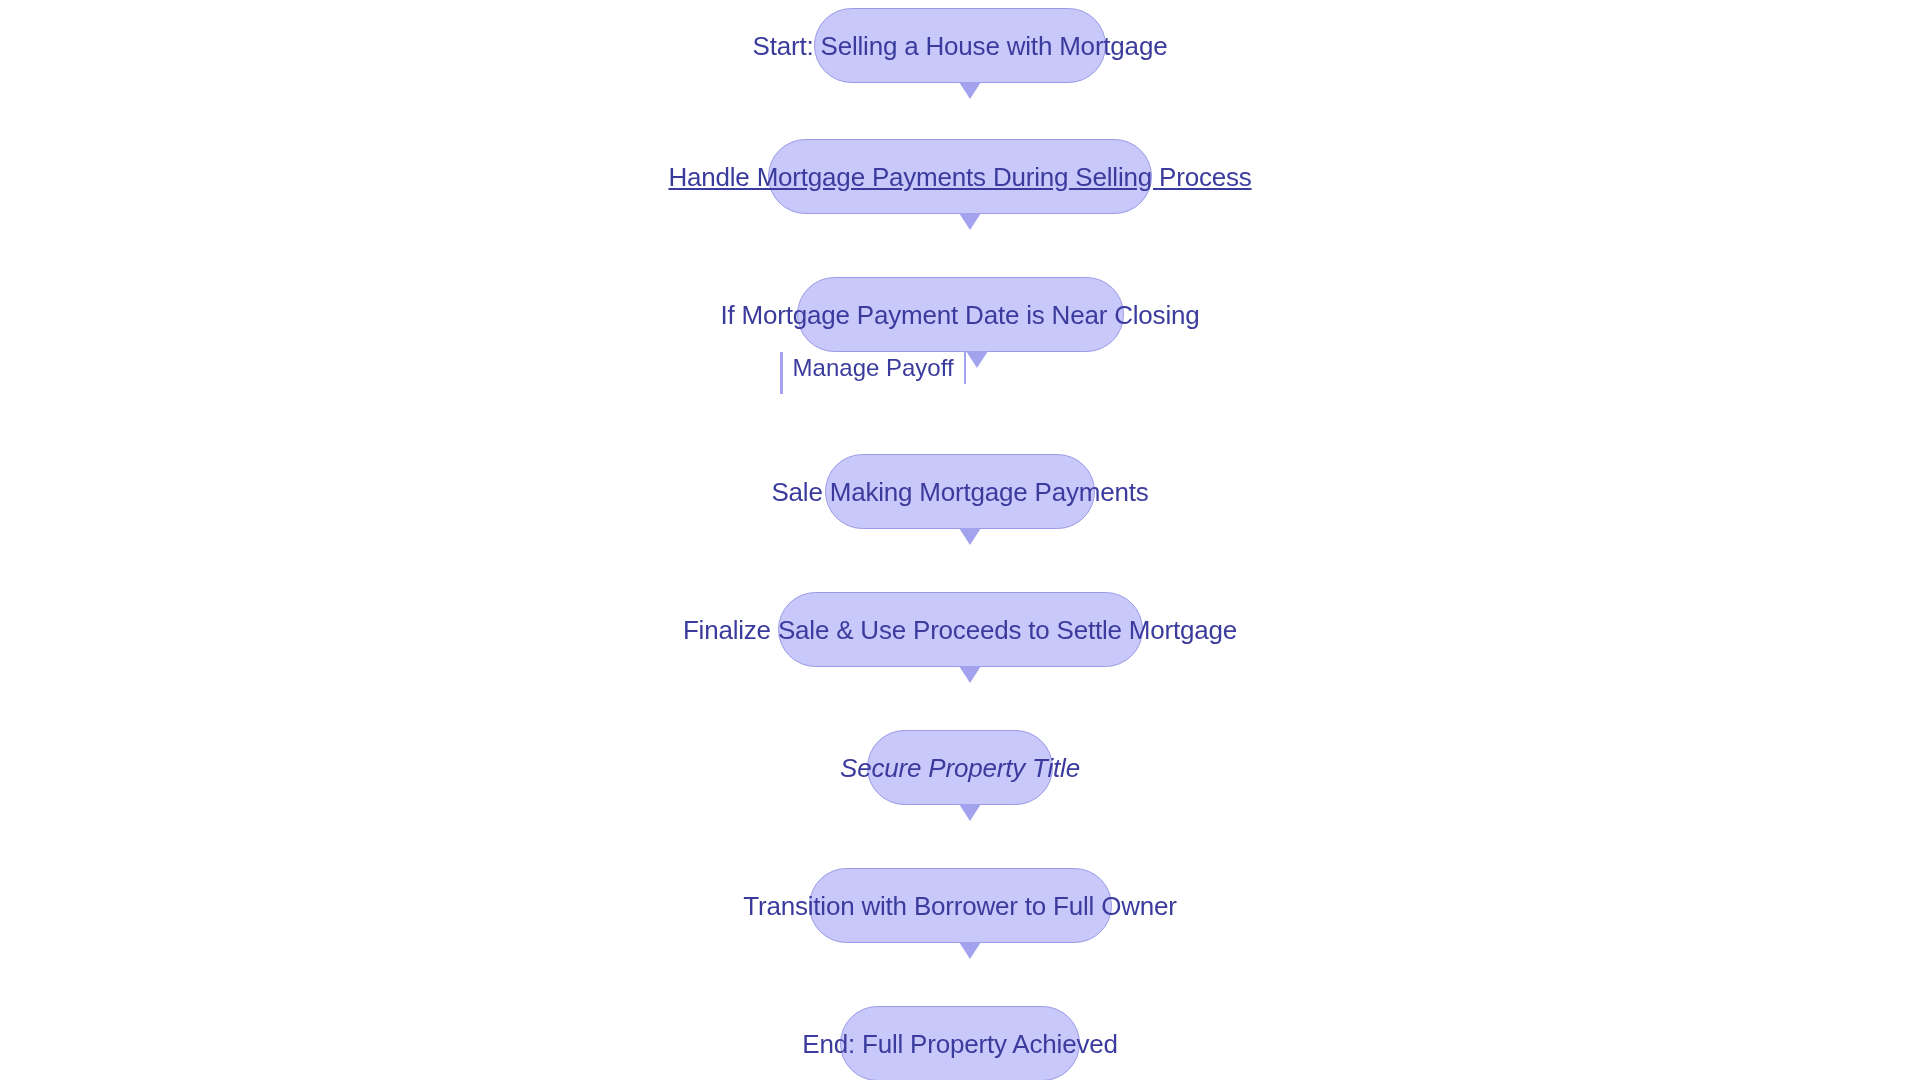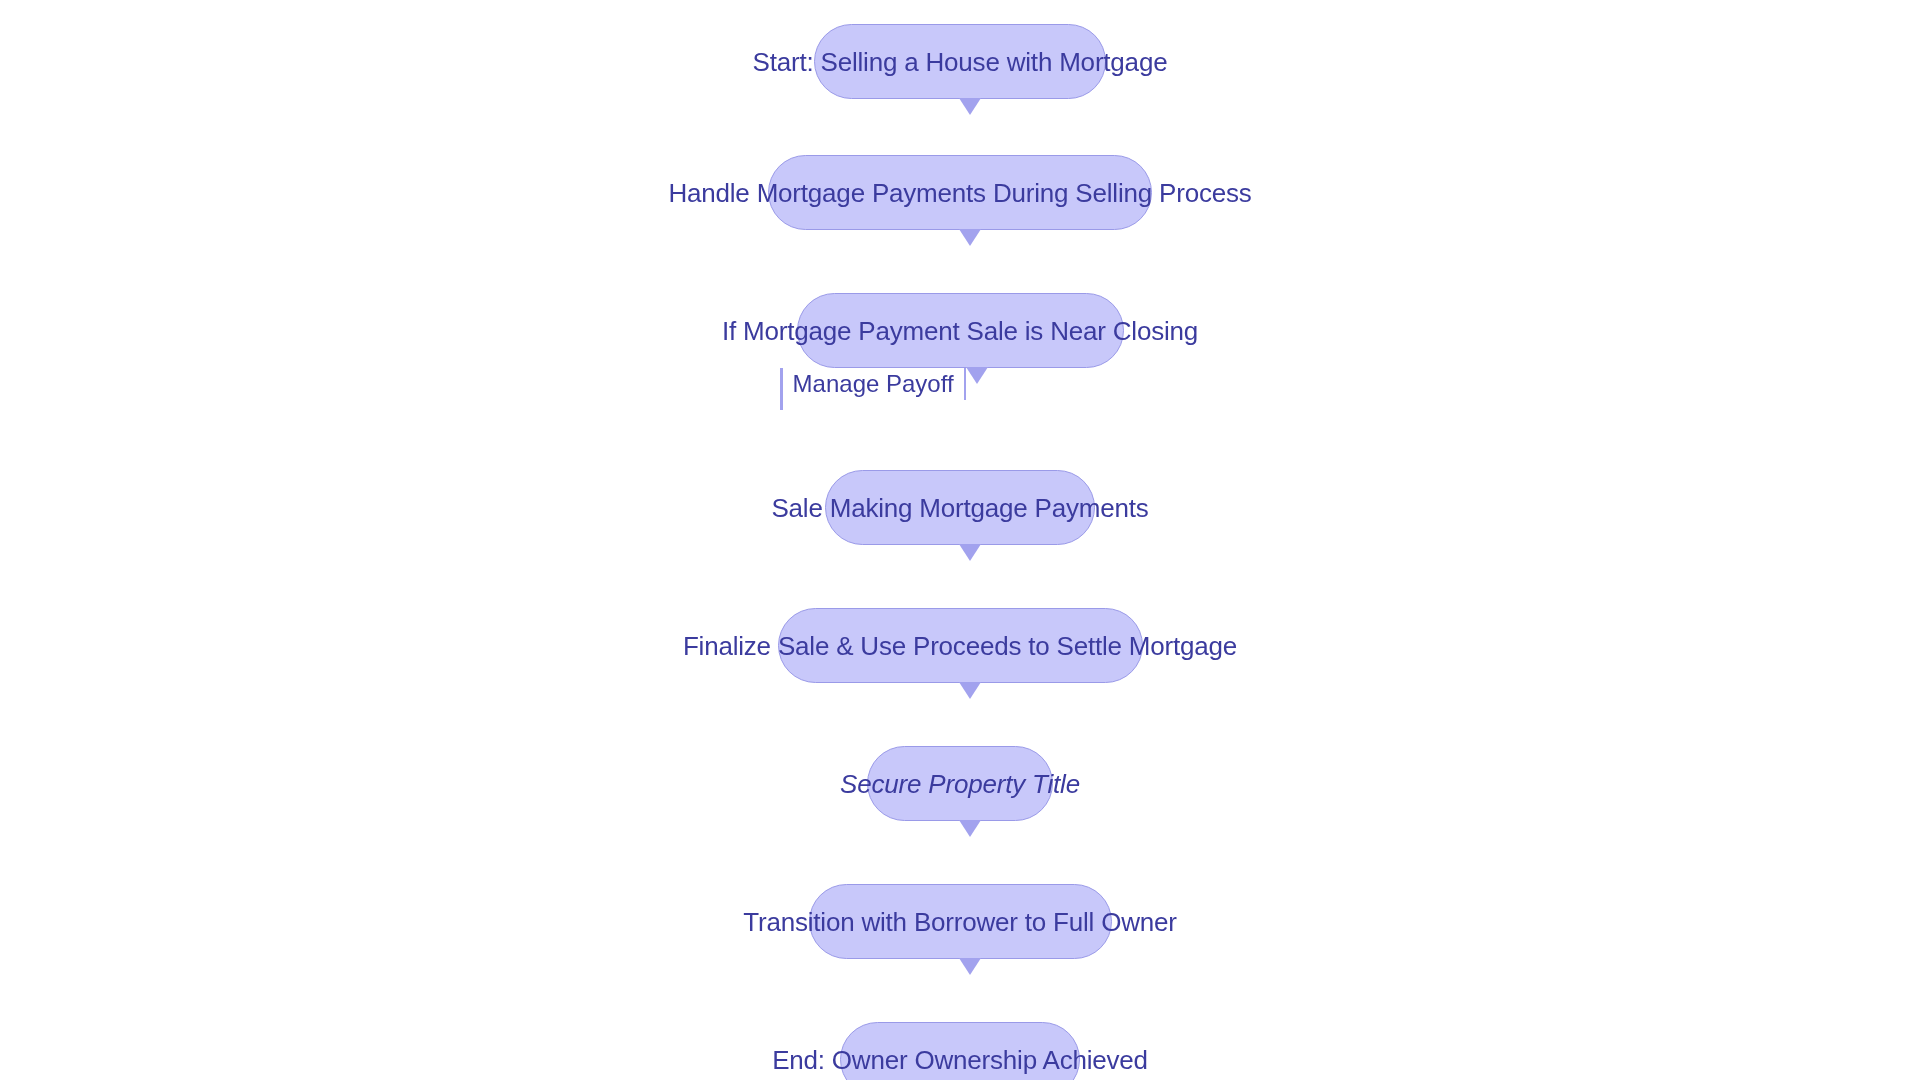--- a/index.html
+++ b/index.html
@@ -85,40 +85,40 @@
     padding: 4px 10px;
     white-space: nowrap;
   }
 </style>
 </head>
 <body>
 
 <div id="flowchart">
   <div class="flow-column">
 
-    <div class="node" style="width:292px; margin-top:24px;">
+    <div class="node" style="width:292px; margin-top:8px;">
       <span>Start: Selling a House with Mortgage</span>
     </div>
 
     <div class="edge" style="height:56px;">
       <div class="edge-line"></div>
       <div class="edge-arrow"></div>
     </div>
 
-    <div class="node" style="width:384px;">
+    <div class="node" style="width:384px;text-decoration:underline;">
       <span>Handle Mortgage Payments During Selling Process</span>
     </div>
 
     <div class="edge" style="height:63px;">
       <div class="edge-line"></div>
       <div class="edge-arrow"></div>
     </div>
 
     <div class="node" style="width:327px;">
-      <span>If Mortgage Payment Sale is Near Closing</span>
+      <span>If Mortgage Payment Date is Near Closing</span>
     </div>
 
     <div class="edge labeled" style="height:102px;">
       <div class="edge-line upper"></div>
       <div class="edge-label">Manage Payoff</div>
       <div class="edge-line lower"></div>
       <div class="edge-arrow"></div>
     </div>
 
     <div class="node" style="width:270px;">
@@ -151,17 +151,17 @@
     <div class="node" style="width:303px;">
       <span>Transition with Borrower to Full Owner</span>
     </div>
 
     <div class="edge" style="height:63px;">
       <div class="edge-line"></div>
       <div class="edge-arrow"></div>
     </div>
 
     <div class="node" style="width:240px;">
-      <span>End: Owner Ownership Achieved</span>
+      <span>End: Full Property Achieved</span>
     </div>
 
   </div>
 </div>
 
 </body></html>

